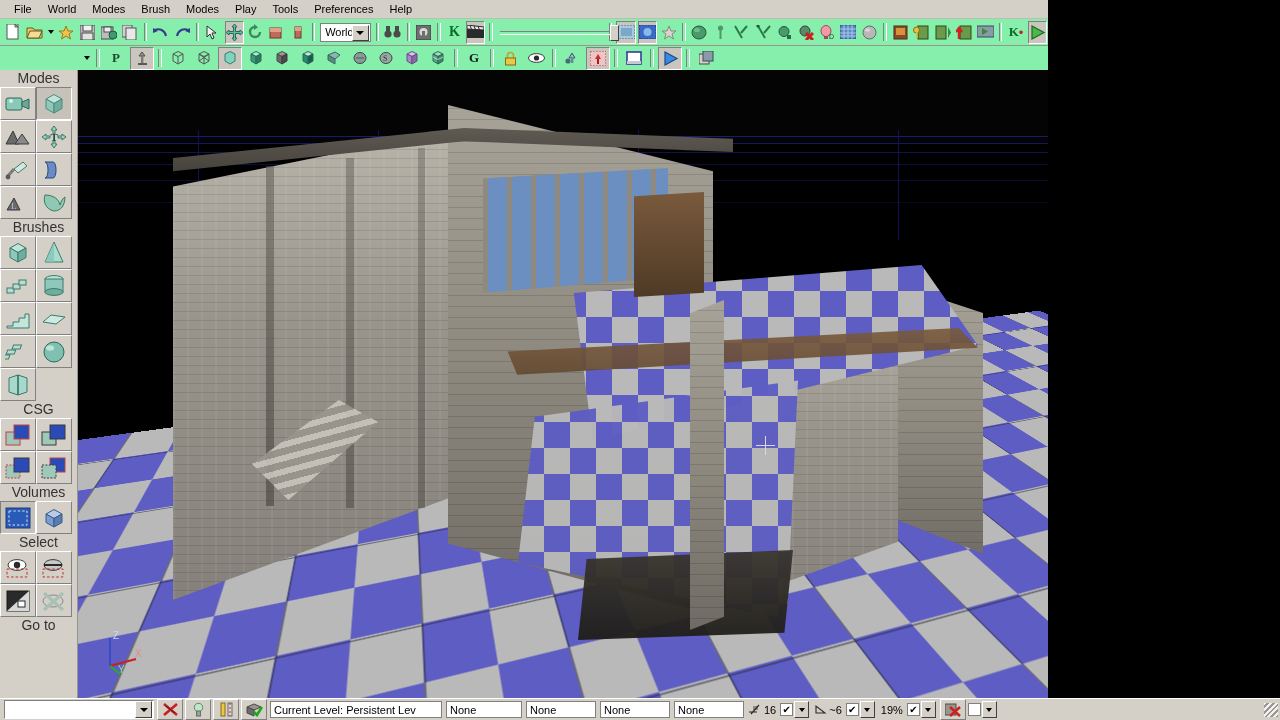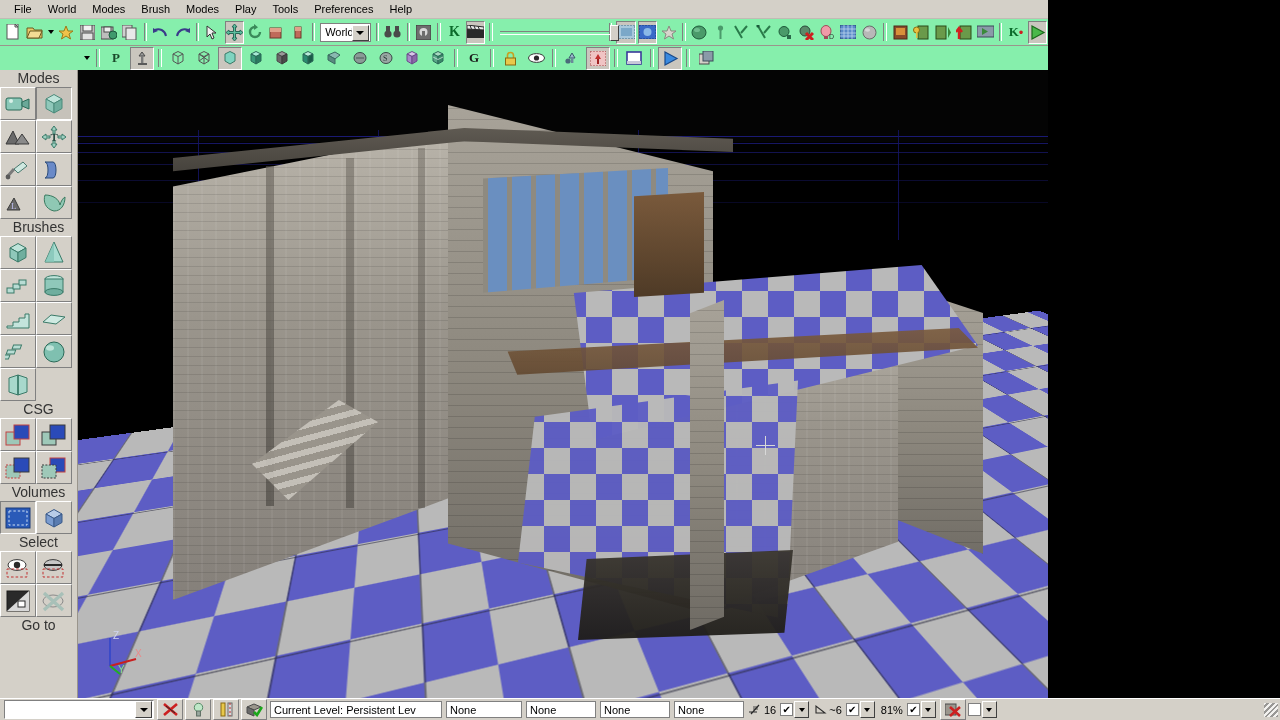--- a/index.html
+++ b/index.html
@@ -865,21 +865,21 @@
         <svg width="12" height="12">
             <path d="M1 10 L10 10 L1 3 Z" fill="none" stroke="#2a2a2a" stroke-width="1.1"></path>
           </svg>
       </span>
       <span>~6</span>
     </div>
     <div class="chk">✔</div>
     <div class="sb-drop"></div>
 
     <div class="sb-num">
-      <span>81%</span>
+      <span>19%</span>
     </div>
     <div class="chk">✔</div>
     <div class="sb-drop"></div>
 
     <div class="sb-btn">
       <svg width="16" height="14">
           <rect x="0" y="1" width="11" height="11" fill="#9a958c" stroke="#4a4a4a"></rect>
           <path d="M5 4 L15 13 M15 4 L5 13" stroke="#cc2020" stroke-width="2.6"></path>
         </svg>
     </div>

